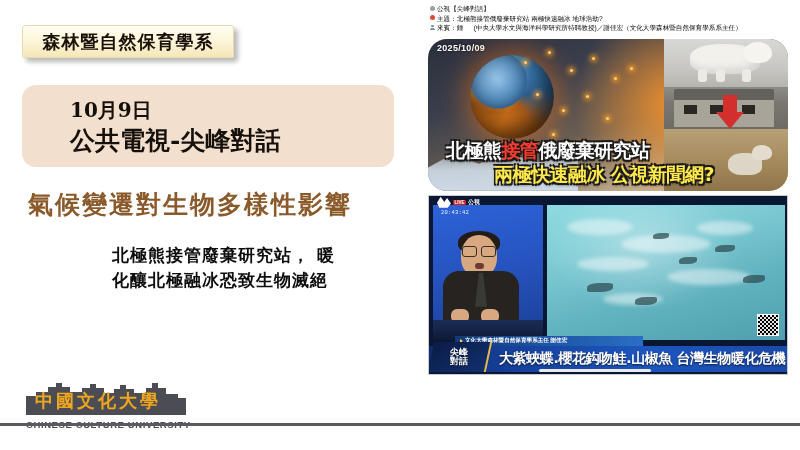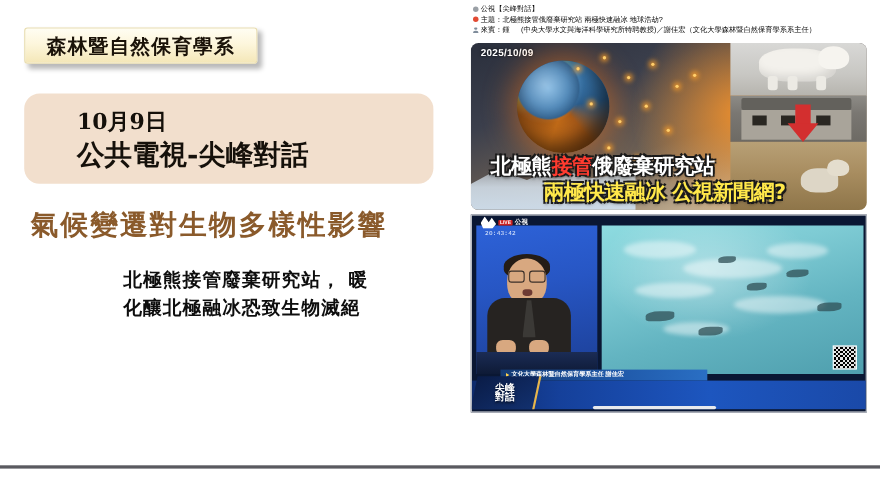--- a/index.html
+++ b/index.html
@@ -170,21 +170,21 @@
     width: 2.4px; height: 2.4px; border-radius: 50%; background: #7f8c9b;
   }
   .dot-person::after {
     content: ""; position: absolute; left: 0; top: 3px;
     width: 5px; height: 2.6px; border-radius: 2px 2px 0 0; background: #7f8c9b;
   }
 
   
   .thumb1 {
     position: relative; width: 360px; height: 152px;
-    margin-top: 3px; border-radius: 7px; overflow: hidden;
+    margin-top: 3px; border-radius: 19px; overflow: hidden;
     background:
       radial-gradient(circle at 68% 42%, rgba(255,150,40,.85) 0%, rgba(255,90,0,0) 38%),
       linear-gradient(160deg,#2a2f3c 0%,#3b3f4c 28%,#6d6054 55%,#bda98c 78%,#d8ccae 100%);
   }
   .t1-date {
     position: absolute; left: 9px; top: 4px;
     font-family: "Liberation Sans", sans-serif;
     font-size: 9px; font-weight: 700; color: #ffffff;
     text-shadow: 0 0 3px rgba(0,0,0,.8); letter-spacing: .3px;
   }
@@ -435,20 +435,28 @@
   </div>
 
   <div class="topic-head">氣候變遷對生物多樣性影響</div>
 
   <div class="bullet-block">
     <div class="b-line">北極熊接管廢棄研究站，  暖</div>
     <div class="b-line">化釀北極融冰恐致生物滅絕</div>
   </div>
 
 
+  <div class="ccu-logo">
+    <svg class="ccu-sky" viewBox="0 0 160 34">
+      <path fill="#4c4c54" d="M0 34 V16 H10 V12 H22 V7 H30 V3 H36 V7 H44 V12 H56 V8 H64 V4 H70 V8 H78 V13 H88 V9 H94 V5 H100 V9 H108 V13 H120 V8 H126 V3 H132 V8 H140 V14 H152 V18 H160 V34 Z"></path>
+    </svg>
+    <div class="ccu-bar"></div>
+    <div class="ccu-word">中國文化大學</div>
+    <div class="ccu-en">CHINESE CULTURE UNIVERSITY</div>
+  </div>
 
   <div class="footrule"></div>
 
   <div class="fb-post">
 
 
     <div class="fb-body">
       <div class="fb-line">
         <span class="dot-icon dot-gray"></span>
         <span>公視【尖峰對話】</span>
@@ -550,17 +558,18 @@
 
       <div class="t2-namebar">
         <span class="tri"></span>
         <span>文化大學森林暨自然保育學系主任 謝佳宏</span>
       </div>
 
       <div class="t2-lower"></div>
       <div class="t2-showbadge">
         <b><span>尖峰</span><br><span>對話</span></b>
       </div>
+      <div class="t2-headline">大紫蛺蝶.櫻花鈎吻鮭.山椒魚 台灣生物暖化危機</div>
       <div class="t2-progress"></div>
     </div>
 
   </div>
 </div>
 
 </body></html>

